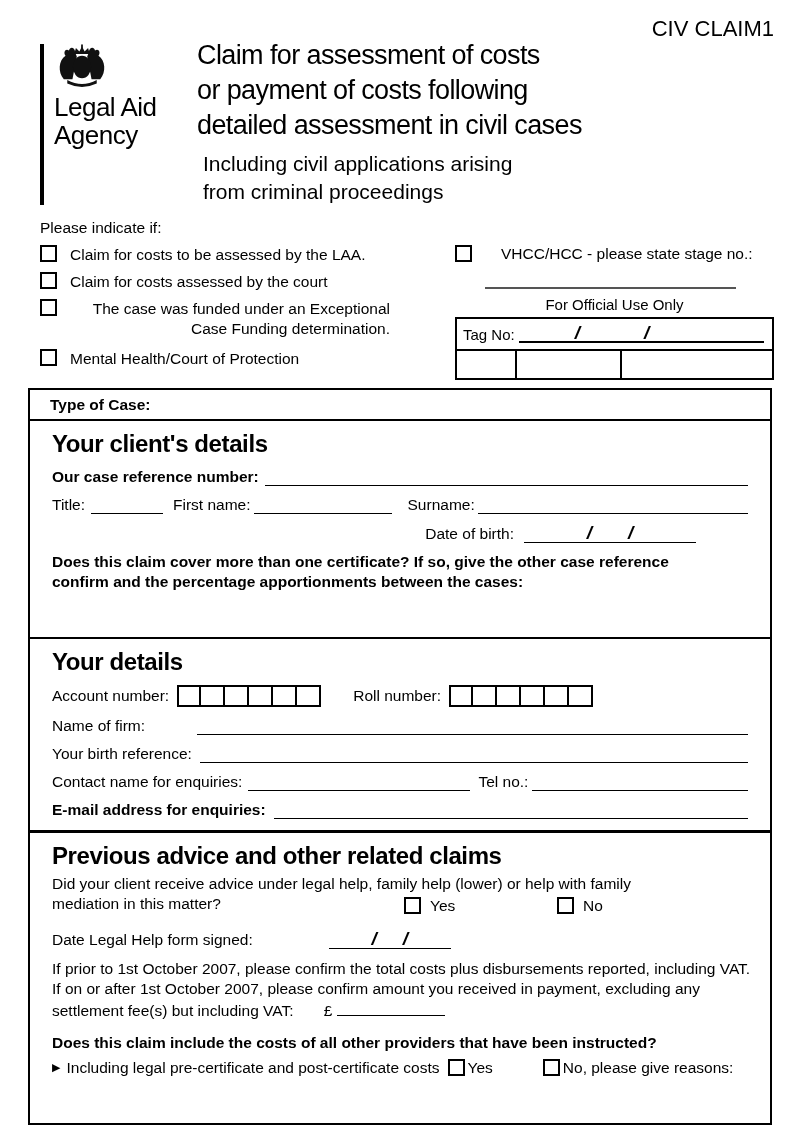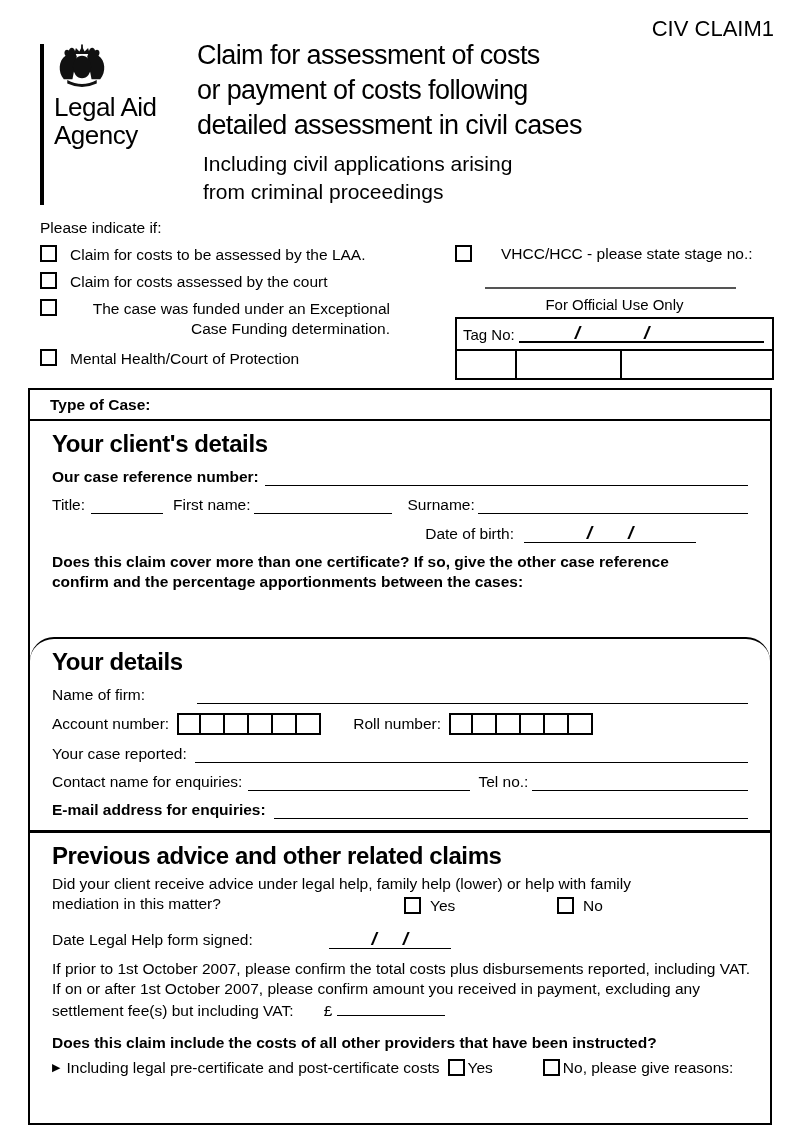--- a/index.html
+++ b/index.html
@@ -45,21 +45,21 @@
   .toc-row { padding:6px 20px 5px; font-weight:bold; font-size:15.5px; border-bottom:2px solid #000; }
   .section { padding:2px 22px 0; }
   h2 { font-size:24px; letter-spacing:-0.4px; margin:7px 0 4px; }
   .row { display:flex; align-items:flex-end; font-size:15.5px; margin:9px 0; }
   .b { font-weight:bold; }
   .fill { border-bottom:1.5px solid #000; height:19px; }
   .grow { flex:1; }
   .para { font-size:15.5px; line-height:1.32; }
   .dateline { display:inline-flex; border-bottom:1.5px solid #000; height:20px; gap:36px; justify-content:center; }
 
-  .sep-your { border-top:2px solid #000;border-radius:24px; }
+  .sep-your { border-top:2px solid #000; }
   .sep-prev { border-top:3px solid #000; }
 
   .boxgrid { display:flex; margin-left:8px; }
   .cell { width:24px; height:22px; border:2px solid #000; border-left:none; }
   .cell:first-child { border-left:2px solid #000; }
 
   .advice-q { position:relative; margin-top:2px; }
   .advice-text { width:640px; }
   .yn-abs { position:absolute; bottom:0; display:flex; align-items:center; gap:9px; font-size:15.5px; }
   .yn-yes { left:352px; } .yn-no { left:505px; }
@@ -174,24 +174,20 @@
         <i class="slash">/</i>
         <i class="slash">/</i>
       </span>
     </div>
     <div class="para b" style="width:655px;margin-top:4px">Does this claim cover more than one certificate? If so, give the other case reference confirm and the percentage apportionments between the cases:</div>
     <div style="height:44px"></div>
   </div>
 
   <div class="section sep-your">
     <h2>Your details</h2>
-    <div class="row">
-      <span>Name of firm:</span>
-      <span class="fill grow" style="margin-left:52px"></span>
-    </div>
     <div class="row" style="align-items:center">
       <span>Account number:</span>
       <span class="boxgrid">
           <span class="cell"></span>
           <span class="cell"></span>
           <span class="cell"></span>
           <span class="cell"></span>
           <span class="cell"></span>
           <span class="cell"></span>
         </span>
@@ -199,21 +195,25 @@
       <span class="boxgrid">
           <span class="cell"></span>
           <span class="cell"></span>
           <span class="cell"></span>
           <span class="cell"></span>
           <span class="cell"></span>
           <span class="cell"></span>
         </span>
     </div>
     <div class="row">
-      <span>Your case reported:</span>
+      <span>Name of firm:</span>
+      <span class="fill grow" style="margin-left:52px"></span>
+    </div>
+    <div class="row">
+      <span>Your birth reference:</span>
       <span class="fill grow" style="margin-left:8px"></span>
     </div>
     <div class="row">
       <span>Contact name for enquiries:</span>
       <span class="fill" style="width:222px;margin:0 8px 0 6px"></span>
       <span>Tel no.:</span>
       <span class="fill grow" style="margin-left:4px"></span>
     </div>
     <div class="row" style="margin-bottom:11px">
       <span class="b">E-mail address for enquiries:</span>

